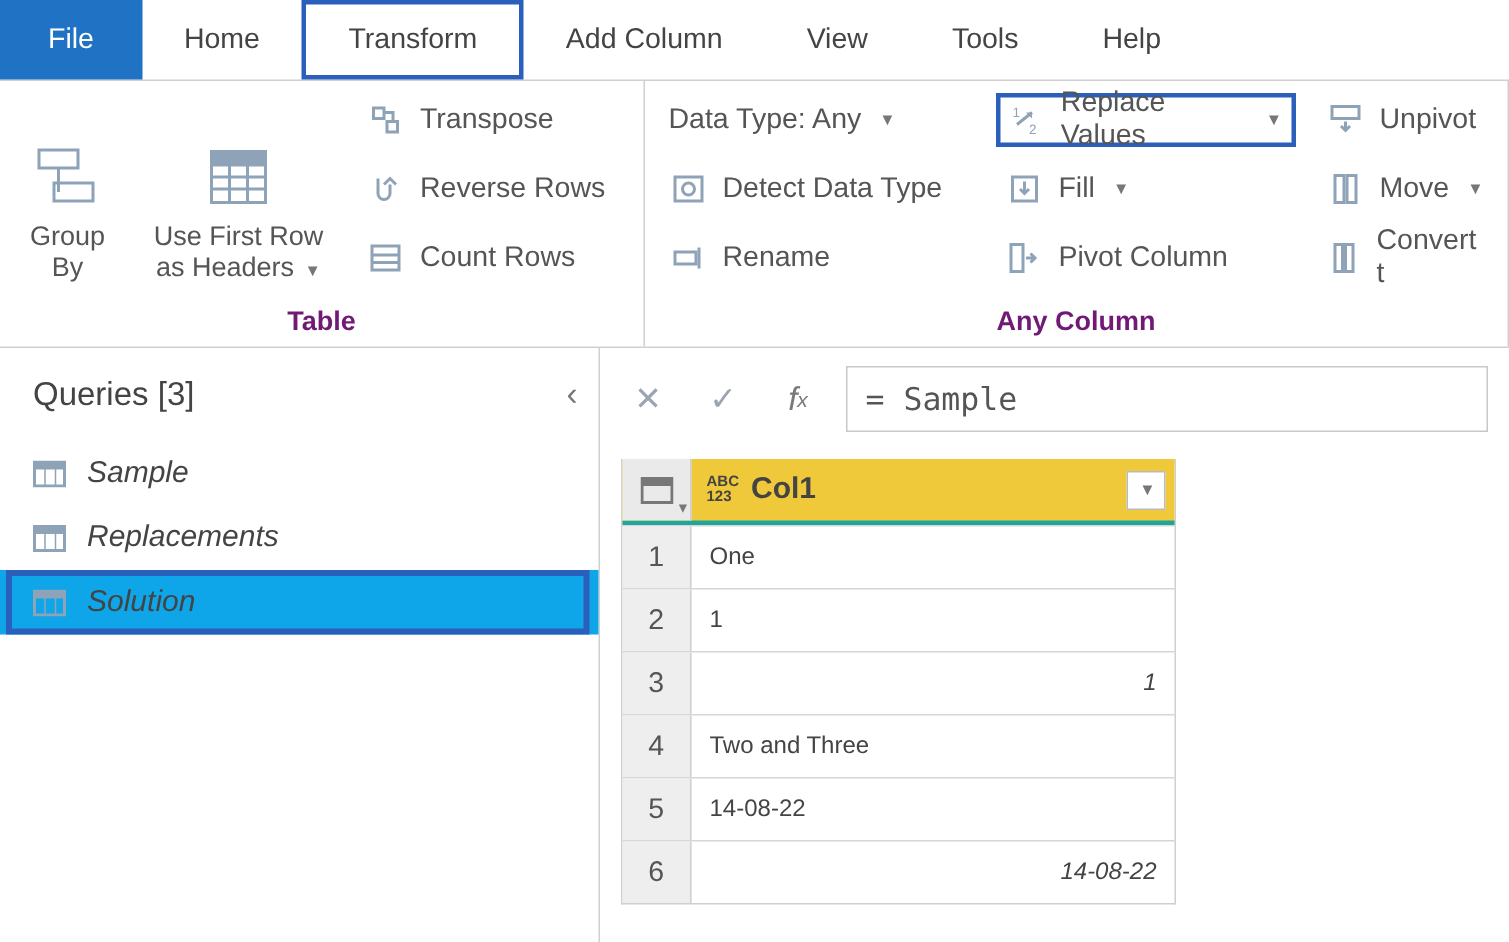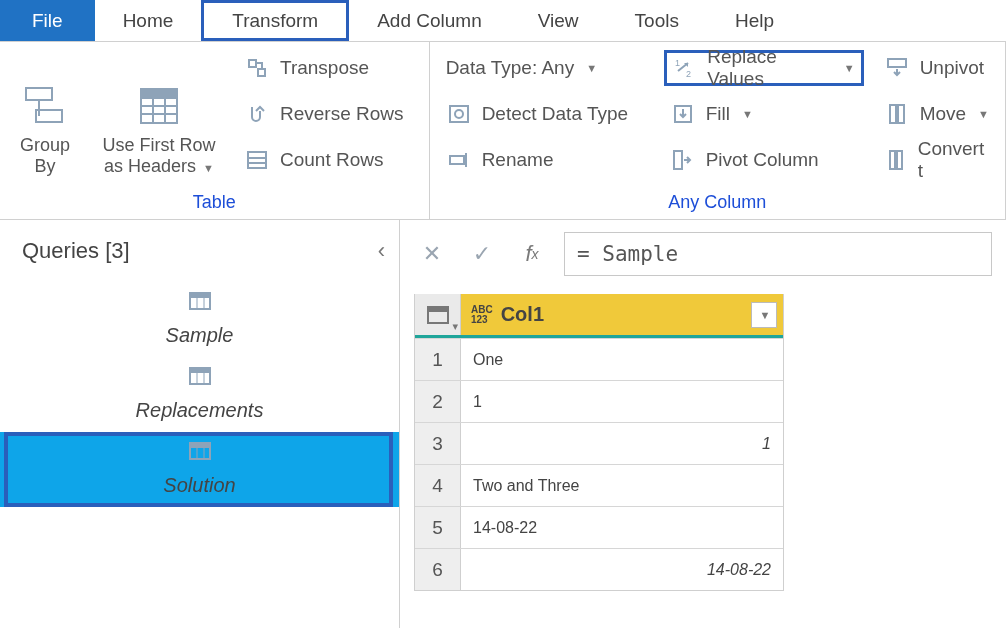--- a/index.html
+++ b/index.html
@@ -1,36 +1,36 @@
 <!DOCTYPE html>
 <html><head>
 <meta charset="utf-8">
 <style>
   * { box-sizing: border-box; margin: 0; padding: 0; font-family: "Segoe UI", Arial, sans-serif; }
   body { background: #ffffff; width: 1006px; height: 628px; overflow: hidden; color: #444; }
-  .tabbar { display: flex; height: 42px; border-bottom: 1px solid #d0d0d0; }
+  .tabbar { display: flex; height: 54px; border-bottom: 1px solid #d0d0d0; }
   .tabbar .tab { padding: 8px 28px; font-size: 19px; color: #444; cursor: pointer; display:flex; align-items:center; }
   .tabbar .tab.file { background: #2072c4; color: #fff; padding: 8px 32px; }
   .tabbar .tab.hl { border: 3px solid #2a5fbb; }
   .ribbon { display: flex; height: 178px; border-bottom: 1px solid #d0d0d0; }
   .rgroup { display:flex; flex-direction:column; justify-content:space-between; border-right:1px solid #d0d0d0; padding:8px 10px 4px 10px; }
-  .rgroup .glabel { text-align:center; font-size:18px; color:#1d4ed8; padding:6px 0 2px 0; }
+  .rgroup .glabel { text-align:center; font-size:18px; color:#701a75; padding:6px 0 2px 0;font-weight:bold; }
   .rrow { display:flex; gap:14px; }
   .bigbtn { display:flex; flex-direction:column; align-items:center; justify-content:flex-end; width:100px; cursor:pointer; }
   .bigbtn .bi { width:46px; height:46px; display:flex; align-items:center; justify-content:center; color:#7a8a9a; }
   .bigbtn .bt { font-size:18px; text-align:center; line-height:1.2; margin-top:6px; color:#555; }
   .col { display:flex; flex-direction:column; gap:10px; }
   .smbtn { display:flex; align-items:center; gap:10px; font-size:19px; color:#555; cursor:pointer; height:36px; padding:0 6px; }
   .smbtn.hl { border:3px solid #2a5fbb; }
   .smbtn .si { width:26px; height:26px; display:flex; align-items:center; justify-content:center; color:#7a8a9a; }
   .tri { font-size:11px; color:#777; margin-left:2px; }
   .workspace { display:flex; height:calc(628px - 42px - 178px); }
   .sidebar { width:400px; border-right:1px solid #d0d0d0; display:flex; flex-direction:column; padding:12px 0; }
   .shdr { display:flex; justify-content:space-between; align-items:center; padding:6px 14px 18px 22px; font-size:22px; color:#444; }
-  .qi { display:flex; align-items:center; gap:14px; padding:10px 22px; font-size:20px; font-style:italic; color:#444; cursor:pointer; position:relative;flex-direction:column; }
+  .qi { display:flex; align-items:center; gap:14px; padding:10px 22px; font-size:20px; font-style:italic; color:#444; cursor:pointer; position:relative; }
   .qi.sel { background:#0ea5e9; }
   .qi.hl::after { content:""; position:absolute; left:4px; right:6px; top:0; bottom:0; border:4px solid #2a5fbb; pointer-events:none; }
   .qicon { width:22px; height:18px; }
   .main { flex:1; display:flex; flex-direction:column; }
   .fbar { display:flex; align-items:center; gap:14px; padding:12px 14px; }
   .ficon { width:36px; height:36px; display:flex; align-items:center; justify-content:center; color:#9aa5b1; font-size:22px; cursor:pointer; }
   .fx { font-style:italic; font-size:22px; color:#7a7a7a; }
   .fin { flex:1; border:1px solid #c8c8c8; height:44px; font-size:21px; padding:10px 12px; font-family:Consolas,monospace; color:#555; }
   .grid { margin:6px 14px; border:1px solid #cfcfcf; border-top:none; width:370px; }
   .ghdr { display:flex; background:#f0c93a; border-bottom:3px solid #1fa59a; height:44px; }

